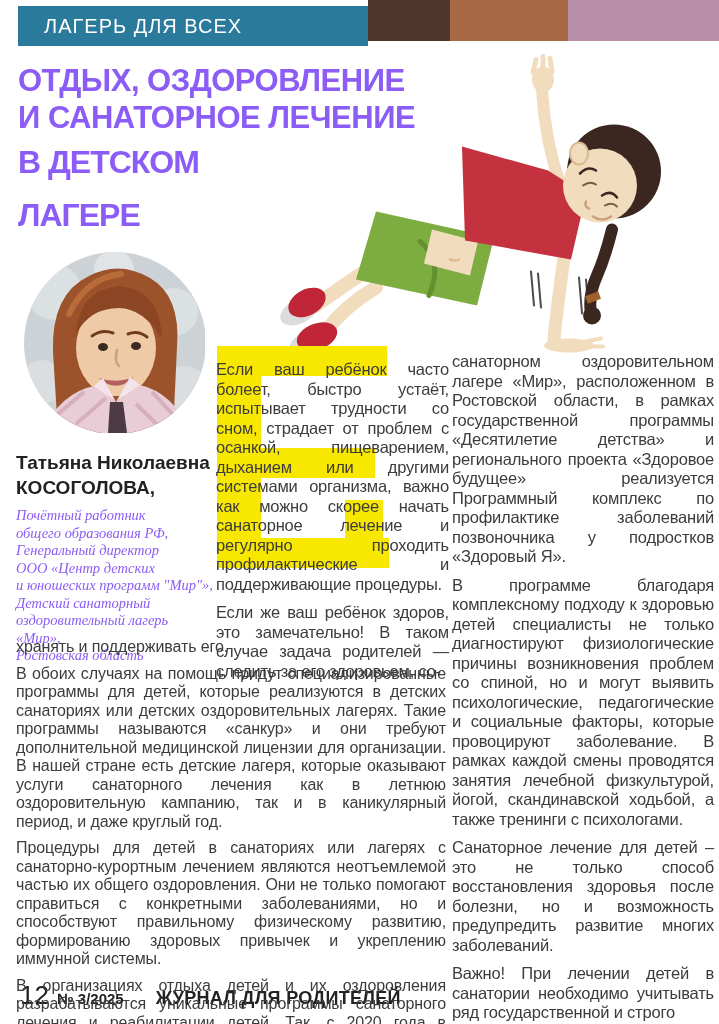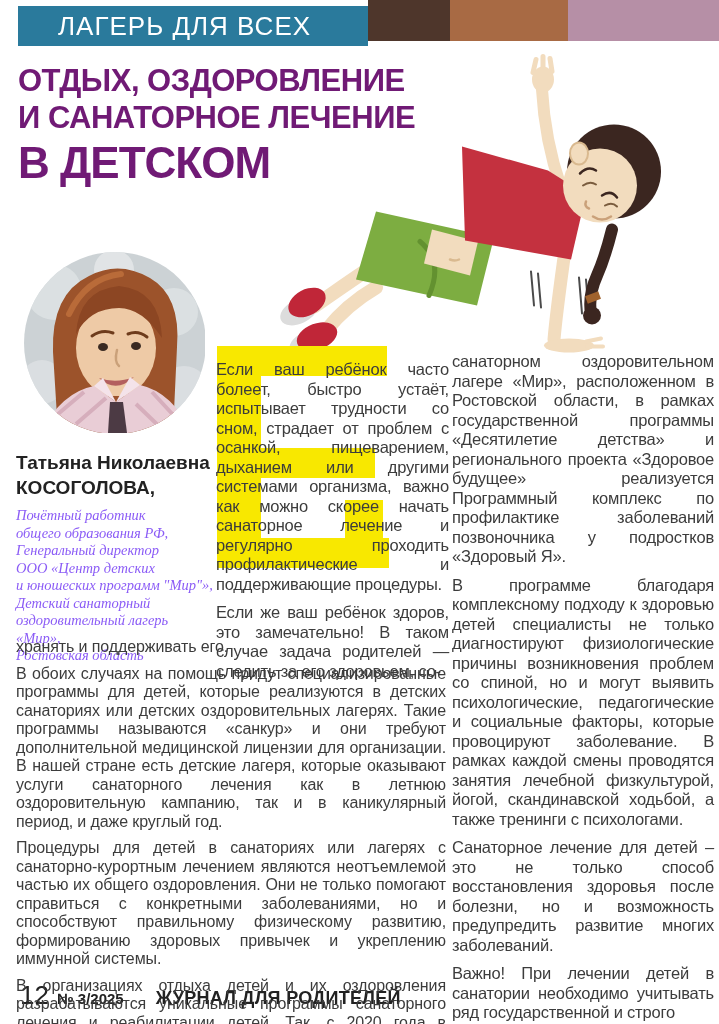--- a/index.html
+++ b/index.html
@@ -1,32 +1,32 @@
 <!DOCTYPE html>
 <html lang="ru"><head>
 <meta charset="utf-8">
 <style>
   html,body{margin:0;padding:0;background:#ffffff;}
   .page{position:relative;width:719px;height:1024px;background:#ffffff;overflow:hidden;
         font-family:"Liberation Sans",sans-serif;color:#3c3c3c;}
 
   
   .kicker-bar{position:absolute;left:18px;top:6px;width:350px;height:40px;background:#2a7a9c;}
-  .kicker-bar span{display:block;padding-left:40px;line-height:40px;color:#ffffff;
-        font-size:26px;letter-spacing:1px;font-weight:400;}
+  .kicker-bar span{display:block;padding-left:26px;line-height:40px;color:#ffffff;
+        font-size:20px;letter-spacing:1px;font-weight:400;}
   .swatch{position:absolute;top:0;height:41px;}
   .swatch-brown{left:368px;width:82px;background:#4e362b;}
   .swatch-terra{left:450px;width:118px;background:#a86a44;}
   .swatch-mauve{left:568px;width:151px;background:#b68fa6;}
 
   
-  .title{position:absolute;left:18px;top:62px;margin:0;color:#701a75;font-weight:bold;}
+  .title{position:absolute;left:18px;top:62px;margin:0;color:#8b5cf6;font-weight:bold;}
   .title span{display:block;}
   .t-sm{font-size:31px;line-height:37px;letter-spacing:-0.5px;}
-  .t-lg{font-size:44px;line-height:53px;letter-spacing:-1px;}
+  .t-lg{font-size:32px;line-height:53px;letter-spacing:-1px;}
 
   
   .girl-illo{position:absolute;left:280px;top:42px;width:439px;height:315px;}
   .photo{position:absolute;left:24px;top:252px;width:182px;height:182px;border-radius:50%;overflow:hidden;}
 
   
   .author{position:absolute;left:16px;top:450px;width:198px;}
   .author-name{font-size:19px;line-height:25px;font-weight:bold;color:#222;}
   .author-bio{margin-top:7px;font-family:"Liberation Serif",serif;font-style:italic;
         font-size:14.5px;line-height:17.5px;color:#8b5cf6;white-space:pre-line;}
@@ -57,20 +57,21 @@
     <span>ЛАГЕРЬ ДЛЯ ВСЕХ</span>
   </div>
   <div class="swatch swatch-brown"></div>
   <div class="swatch swatch-terra"></div>
   <div class="swatch swatch-mauve"></div>
 
   <h1 class="title">
     <span class="t-sm">ОТДЫХ, ОЗДОРОВЛЕНИЕ</span>
     <span class="t-sm">И САНАТОРНОЕ ЛЕЧЕНИЕ</span>
     <span class="t-lg">В ДЕТСКОМ</span>
+    <span class="t-lg">ЛАГЕРЕ</span>
   </h1>
 
   <svg class="girl-illo" viewBox="0 0 439 312" aria-hidden="true">
 
     <ellipse cx="19" cy="268" rx="20" ry="12" fill="#dcdcdc" transform="rotate(-26 19 268)"></ellipse>
     <ellipse cx="29" cy="300" rx="20" ry="12" fill="#dcdcdc" transform="rotate(-18 29 300)"></ellipse>
 
     <path d="M100 218 C72 236 50 252 34 263" stroke="#f2dcbe" stroke-width="14" stroke-linecap="round" fill="none"></path>
     <path d="M96 244 C72 258 58 272 46 287" stroke="#f2dcbe" stroke-width="14" stroke-linecap="round" fill="none"></path>
 

